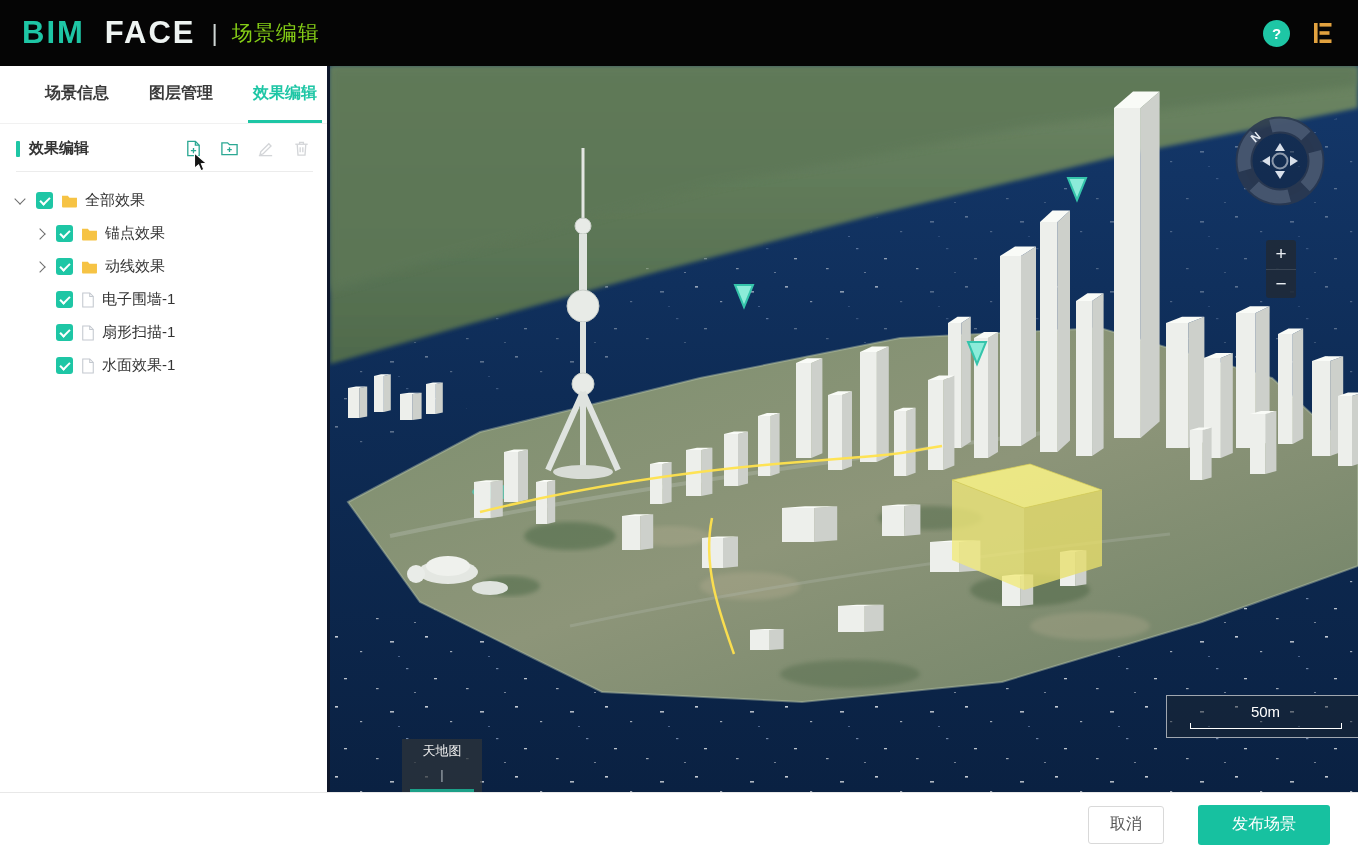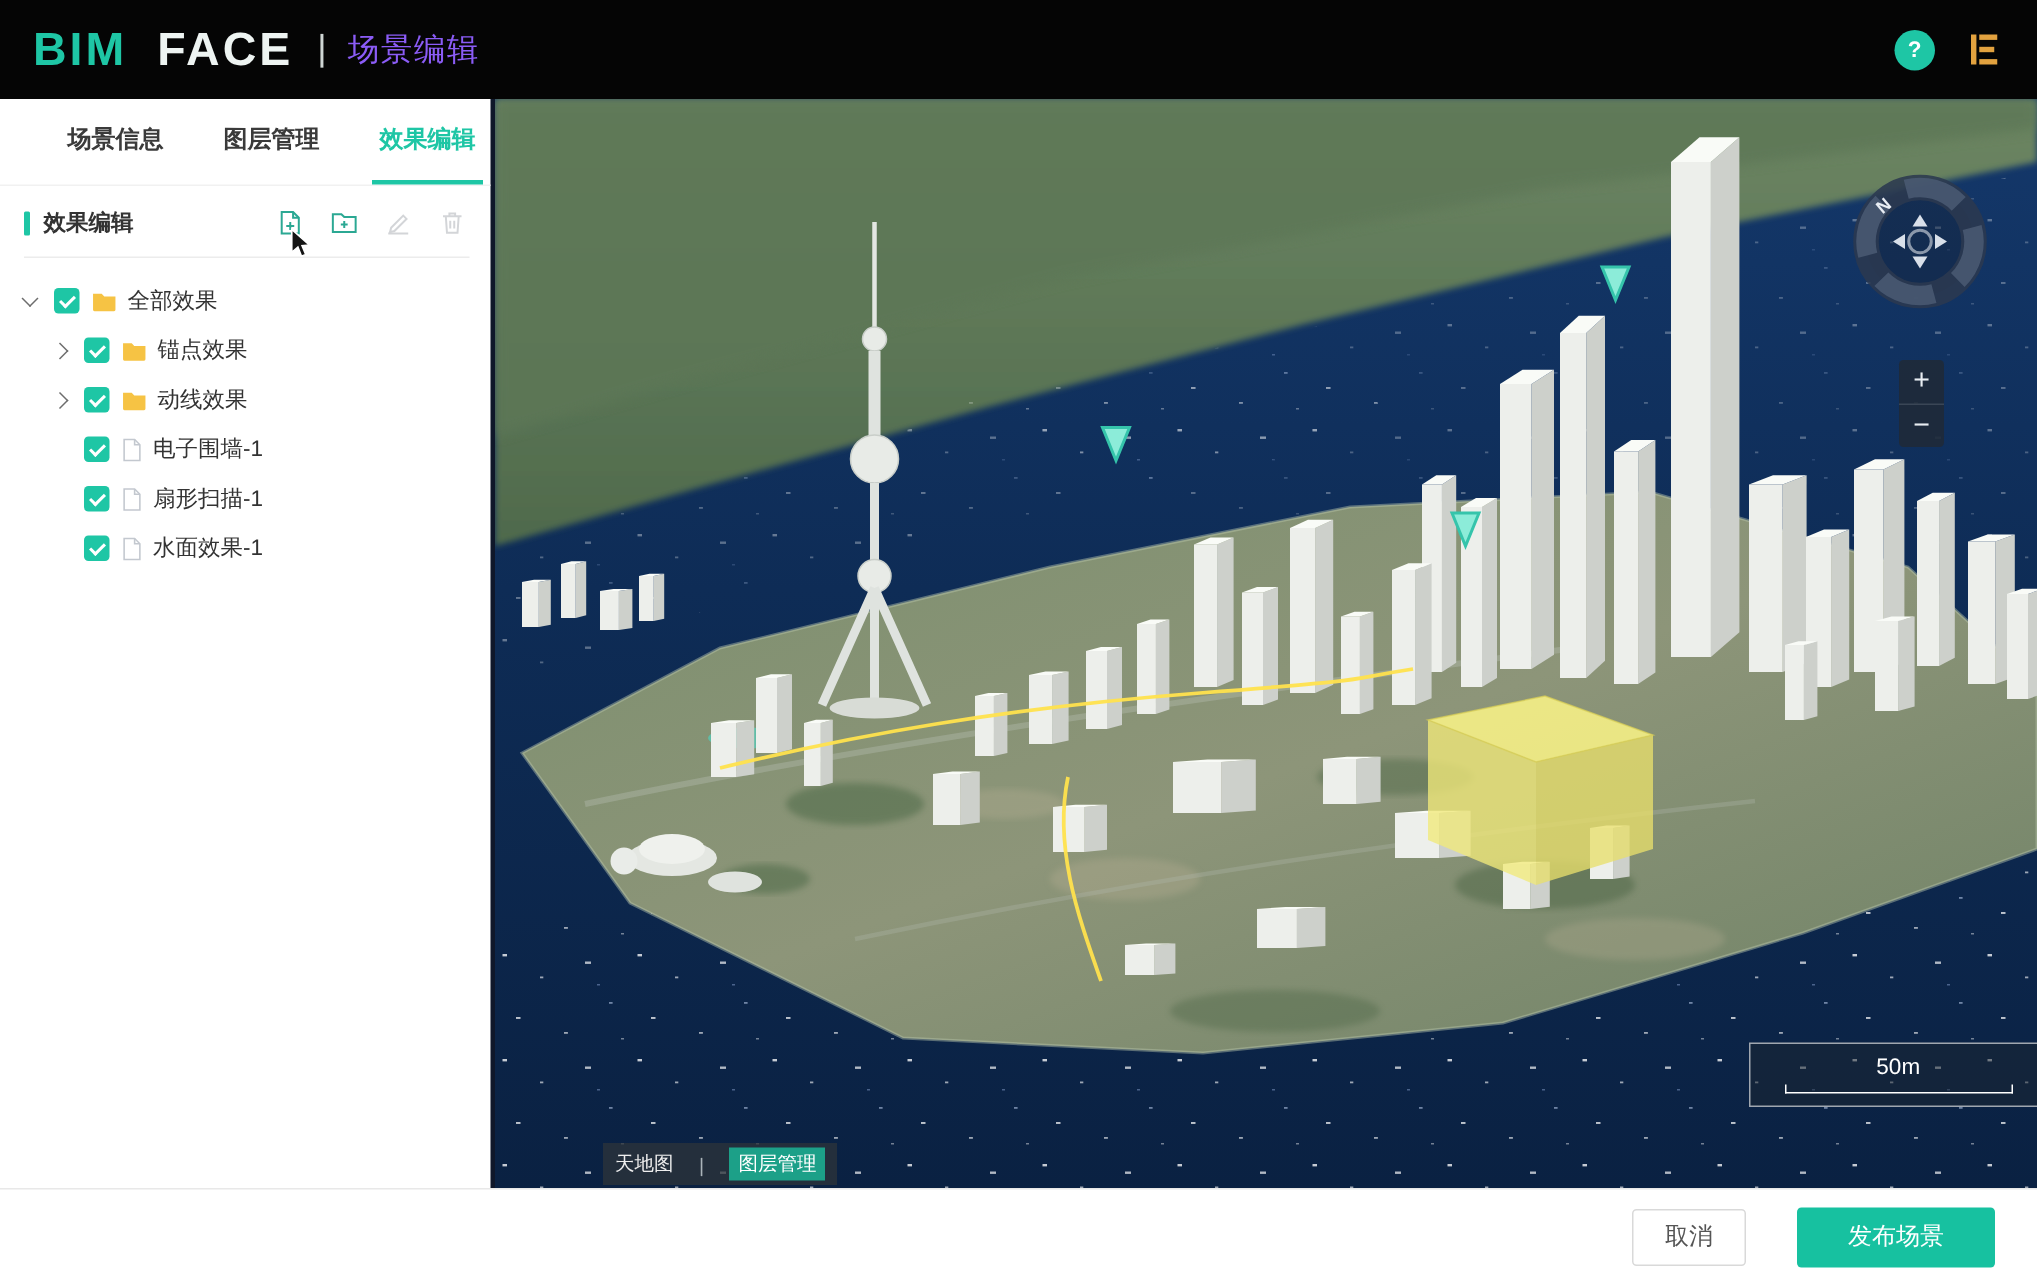--- a/index.html
+++ b/index.html
@@ -5,21 +5,21 @@
   html,body{margin:0;padding:0;background:#fff;}
   body{width:1358px;height:856px;overflow:hidden;font-family:"Liberation Sans","DejaVu Sans",sans-serif;}
   .app{position:relative;width:1358px;height:856px;background:#fff;overflow:hidden;}
 
   
   .hdr{position:absolute;left:0;top:0;width:100%;height:66px;background:#050505;display:flex;align-items:center;padding:0 22px;box-sizing:border-box;}
   .brand{font-weight:800;font-size:31px;letter-spacing:2px;display:flex;align-items:baseline;gap:20px;}
   .brand .bim{color:#1ec6a5;}
   .brand .face{color:#eef4f2;}
   .hdr-div{color:#cfd6d4;font-size:24px;font-weight:300;margin:0 14px 0 16px;}
-  .hdr-title{color:#8b5cf6;font-size:21px;letter-spacing:1px;}
+  .hdr-title{color:#84cc16;font-size:21px;letter-spacing:1px;}
   .hdr-right{margin-left:auto;display:flex;align-items:center;gap:20px;}
   .help-btn{width:27px;height:27px;border-radius:50%;background:#1ec6a5;color:#fff;font-size:15px;font-weight:700;display:flex;align-items:center;justify-content:center;cursor:pointer;}
   .corp-logo{width:26px;height:26px;display:flex;align-items:center;justify-content:center;cursor:pointer;}
 
   
   .sidebar{position:absolute;left:0;top:66px;width:330px;bottom:64px;background:#fff;border-right:3px solid #0f172a;box-sizing:border-box;}
   .tabs{display:flex;gap:30px;padding-left:40px;height:57px;border-bottom:1px solid #f1f1f1;}
   .tab{height:100%;display:flex;align-items:center;padding:0 5px;font-size:16px;font-weight:700;color:#3a3a3a;border-bottom:3px solid transparent;box-sizing:border-box;cursor:pointer;}
   .tab.active{color:#1ec6a5;border-bottom-color:#1ec6a5;}
   .panel-head{margin:15px 14px 0 16px;padding-bottom:13px;border-bottom:1px solid #ececec;display:flex;align-items:center;}
@@ -49,21 +49,21 @@
   .scene{position:absolute;inset:0;}
   .compass{position:absolute;left:902px;top:47px;width:96px;height:96px;cursor:pointer;}
   .zoomctl{position:absolute;left:936px;top:174px;width:30px;height:58px;background:rgba(31,42,56,.9);border-radius:3px;display:flex;flex-direction:column;color:#e8edf2;}
   .zbtn{flex:1;display:flex;align-items:center;justify-content:center;font-size:19px;cursor:pointer;}
   .zbtn:first-child{border-bottom:1px solid #3a4656;}
   .scalebar{position:absolute;left:836px;top:629px;width:199px;height:43px;background:rgba(28,37,48,.5);border:1px solid rgba(255,255,255,.6);box-sizing:border-box;display:flex;flex-direction:column;align-items:center;justify-content:center;color:#fff;}
   .scale-label{font-size:15px;line-height:16px;}
   .scale-line{width:150px;height:5px;border-left:1.5px solid #fff;border-right:1.5px solid #fff;border-bottom:1.5px solid #fff;margin-top:3px;}
   .coords{position:absolute;right:0;bottom:0;height:40px;background:rgba(18,26,36,.78);color:#fff;font-size:17px;display:flex;align-items:center;gap:14px;padding:0 14px;}
   .attrib{position:absolute;left:72px;bottom:4px;height:24px;display:flex;align-items:center;font-size:13px;}
-  .attrib .chip{background:rgba(45,52,58,.75);color:#eee;padding:3px 8px;display:flex;align-items:center;gap:17px;}
+  .attrib .chip{background:rgba(45,52,58,.75);color:#eee;padding:3px 8px;display:flex;align-items:center;gap:7px;flex-direction:column;}
   .attrib .terms{background:#1ca088;color:#fff;padding:2px 6px;cursor:pointer;}
   .attrib .adiv{color:#aab4ba;}
 
   
   .footer{position:absolute;left:0;bottom:0;width:100%;height:64px;background:#fff;border-top:1px solid #e8e8e8;display:flex;align-items:center;justify-content:flex-end;gap:34px;padding-right:28px;box-sizing:border-box;}
   .btn-cancel{width:76px;height:38px;background:#fff;border:1px solid #d9d9d9;border-radius:3px;color:#555;font-size:16px;display:flex;align-items:center;justify-content:center;cursor:pointer;font-family:inherit;}
   .btn-publish{width:132px;height:40px;background:#17c1a0;border:none;border-radius:3px;color:#fff;font-size:16px;display:flex;align-items:center;justify-content:center;cursor:pointer;font-family:inherit;}
 </style>
 </head>
 <body>

